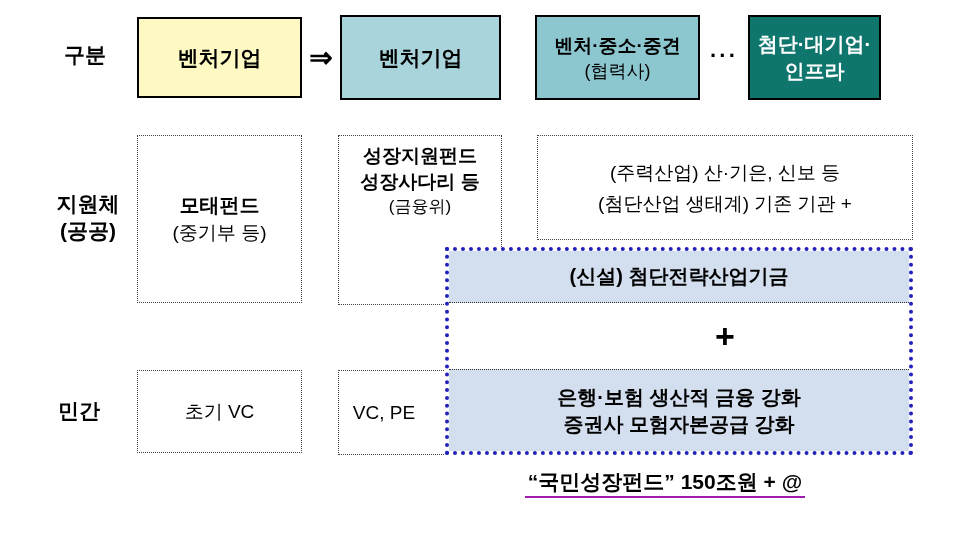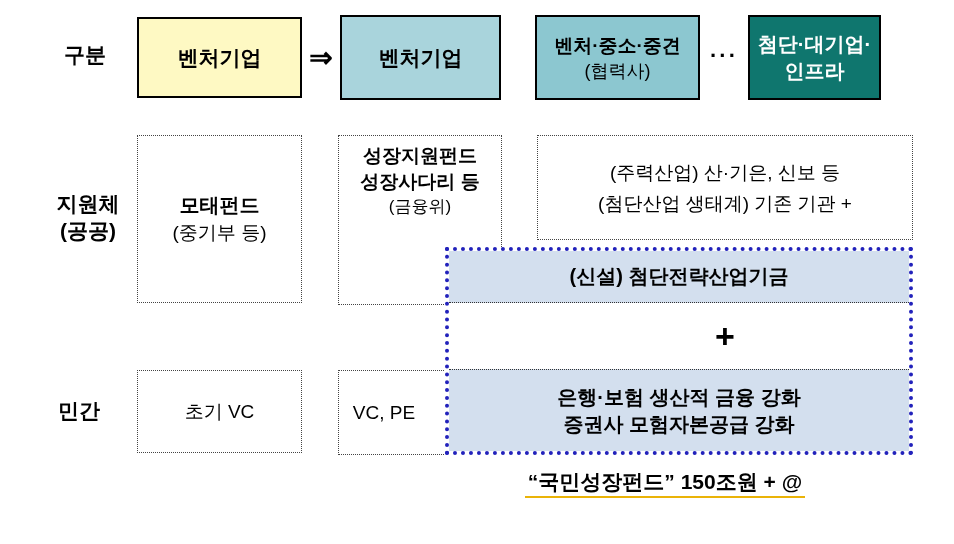--- a/index.html
+++ b/index.html
@@ -87,21 +87,21 @@
     font-weight: bold;
     font-size: 34px;
     margin-left: 92px; 
   }
 
   
   .footer-line { text-align: center; }
   .footer-line span {
     font-weight: bold;
     font-size: 21px;
-    border-bottom: 2px solid #eab308;
+    border-bottom: 2px solid #a21caf;
     padding: 0 3px 3px 3px;
   }
 </style>
 </head>
 <body>
 
 <div id="stage">
 
   <div class="abs row-label" style="left:38px; top:41px; width:94px;">구분</div>
 

